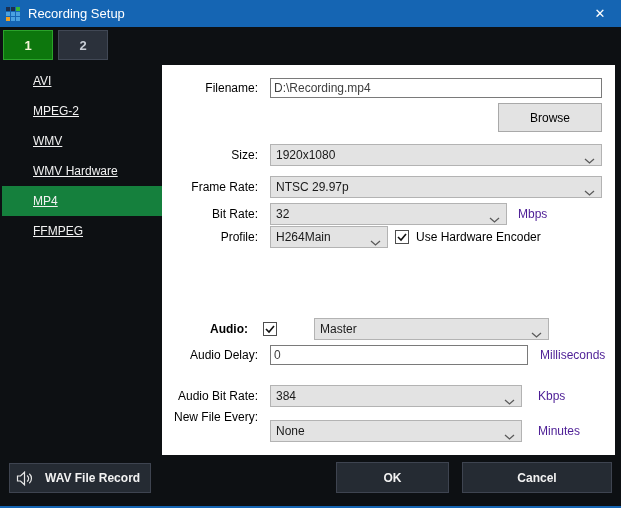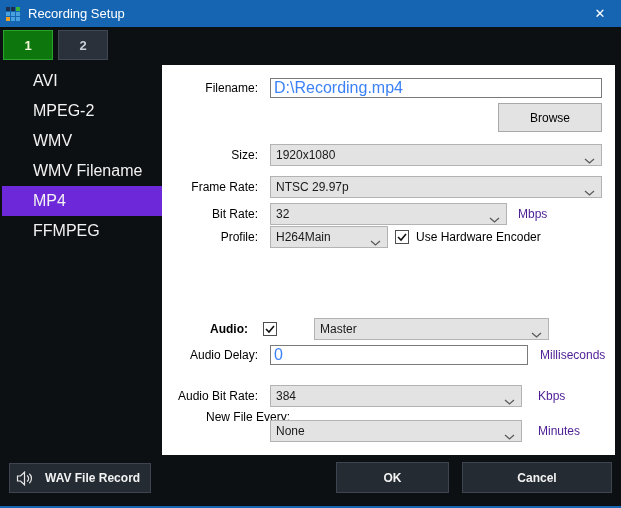--- a/index.html
+++ b/index.html
@@ -36,38 +36,38 @@
     display:flex; align-items:center; justify-content:center;
     font-weight:bold; font-size:13px;
   }
   .tab.active { left:3px; background:#0d770d; border:1px solid #2aa32a; color:#f5f5d8; }
   .tab.inactive { left:58px; background:#2b313b; border:1px solid #414855; color:#c9ced6; }
 
   
   .sidebar { position:absolute; left:2px; top:66px; width:160px; }
   .side-item {
     height:30px; line-height:30px; padding-left:31px;
-    color:#f2f2f2; font-size:16px; cursor:default;
-  }
-  .side-item.active { background:#6d28d9; }
+    color:#f2f2f2; font-size:12px; cursor:default;text-decoration:underline;
+  }
+  .side-item.active { background:#15803d; }
 
   
   .panel {
     position:absolute; left:162px; top:65px; width:453px; height:390px;
     background:#ffffff;
   }
   .lbl {
     position:absolute; left:0; width:96px; text-align:right;
     color:#000; font-size:12px; line-height:22px;
   }
   .unit { position:absolute; color:#4c1d95; font-size:12px; line-height:22px; }
 
   .textbox {
     position:absolute; height:20px; background:#fff;
-    border:1px solid #7a7a7a; font-size:16px; color:#3b82f6;
+    border:1px solid #7a7a7a; font-size:12px; color:#404040;
     padding:0 3px; font-family:"Liberation Sans", sans-serif;
   }
   .combo {
     position:absolute; height:22px; background:#e3e3e3;
     border:1px solid #b3b3b3; color:#1a1a1a; font-size:12px;
     display:flex; align-items:center; padding-left:5px; cursor:default;
   }
   .combo .chev { position:absolute; right:6px; top:8px; }
 
   .btn-gray {
@@ -113,21 +113,21 @@
     <div class="close-btn">✕</div>
   </div>
 
   <div class="tab active">1</div>
   <div class="tab inactive">2</div>
 
   <div class="sidebar" id="sidebar">
       <div class="side-item">AVI</div>
       <div class="side-item">MPEG-2</div>
       <div class="side-item">WMV</div>
-      <div class="side-item">WMV Filename</div>
+      <div class="side-item">WMV Hardware</div>
       <div class="side-item active">MP4</div>
       <div class="side-item">FFMPEG</div>
     </div>
 
   <div class="panel">
 
     <div class="lbl" style="top:12px;">Filename:</div>
     <input class="textbox" style="left: 108px; top: 13px; width: 332px;" type="text" value="D:\Recording.mp4">
 
     <div class="btn-gray" style="left:336px; top:38px; width:104px; height:29px;">Browse</div>
@@ -202,21 +202,21 @@
     <div class="combo" style="left:108px; top:320px; width:252px;">
       <span>384</span>
       <span class="chev">
         <svg width="11" height="6">
             <polyline points="1,1 5.5,5 10,1" fill="none" stroke="#5a5a5a" stroke-width="1.3"></polyline>
           </svg>
       </span>
     </div>
     <div class="unit" style="left:376px; top:320px;">Kbps</div>
 
-    <div class="lbl" style="top:341px;margin-left:32px;">New File Every:</div>
+    <div class="lbl" style="top:341px;">New File Every:</div>
     <div class="combo" style="left:108px; top:355px; width:252px;">
       <span>None</span>
       <span class="chev">
         <svg width="11" height="6">
             <polyline points="1,1 5.5,5 10,1" fill="none" stroke="#5a5a5a" stroke-width="1.3"></polyline>
           </svg>
       </span>
     </div>
     <div class="unit" style="left:376px; top:355px;">Minutes</div>
 

